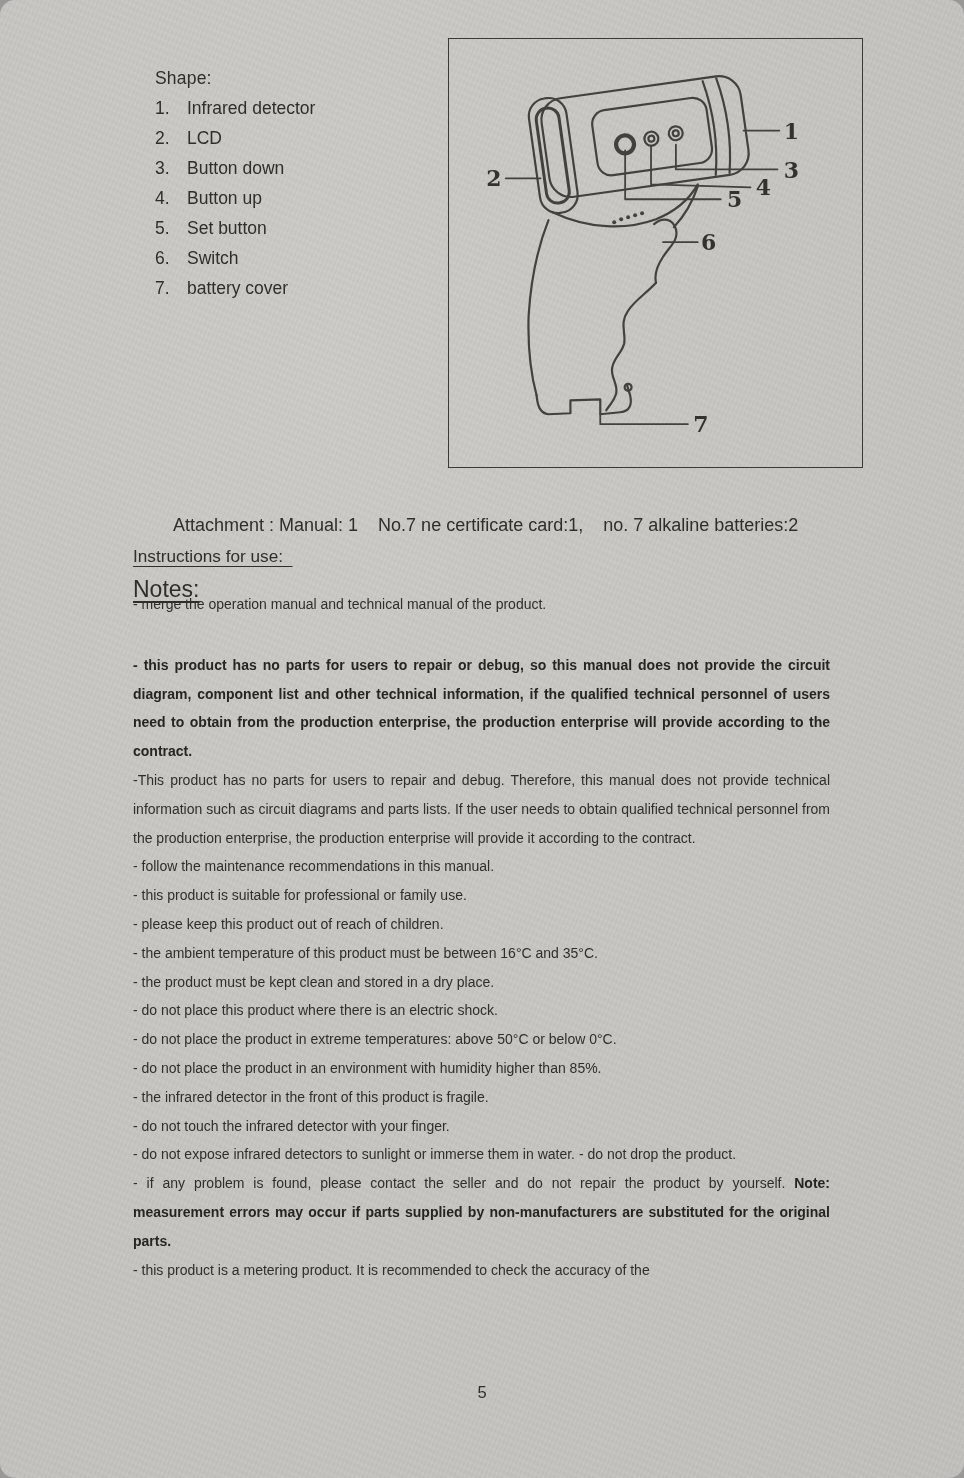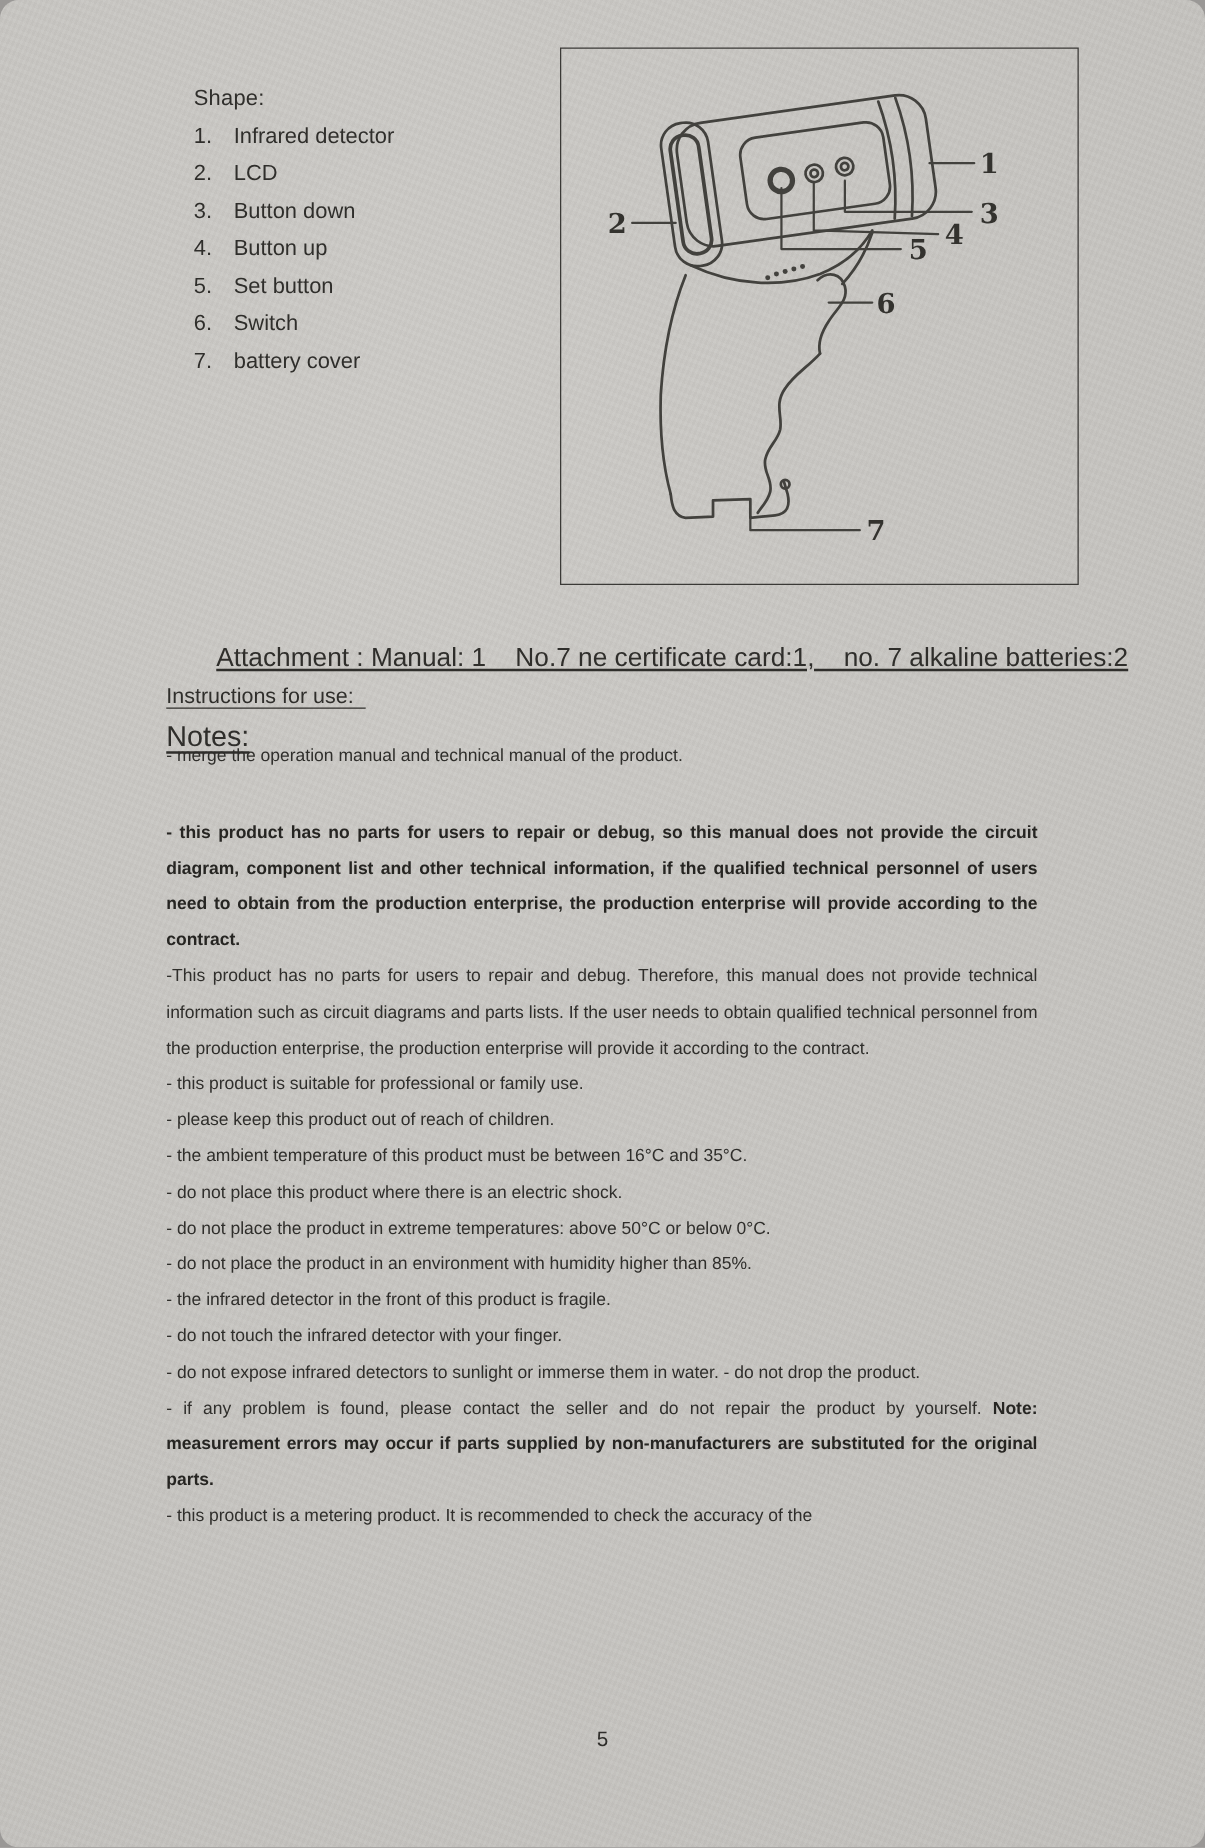--- a/index.html
+++ b/index.html
@@ -25,21 +25,21 @@
   .device-figure{
     position:absolute;left:448px;top:38px;width:415px;height:430px;
     margin:0;border:1.6px solid #3a3936;box-sizing:border-box;
   }
   .device-figure svg{display:block;width:100%;height:100%;}
   .callout-num{
     font-family:"DejaVu Serif","Liberation Serif",serif;
     font-size:22px;font-weight:bold;fill:#33322e;
   }
   
-  .attachment-line{position:absolute;left:173px;top:515px;font-size:21px;white-space:pre-wrap;text-decoration:underline;}
+  .attachment-line{position:absolute;left:173px;top:515px;font-size:18px;white-space:pre-wrap;}
   .instructions-heading{position:absolute;left:133px;top:546px;font-size:17.2px;}
   .notes-heading{position:absolute;left:133px;top:576px;font-size:23px;}
   .underlined{text-decoration:underline;text-underline-offset:3.5px;white-space:pre;}
   .notes-body{
     position:absolute;left:133px;top:590px;width:697px;
     font-size:14px;line-height:28.8px;
   }
   .note{margin:0;}
   .note.justify{text-align:justify;}
   .note.bold,.note-bold{font-weight:bold;color:#262522;margin-top:32px;}
@@ -138,23 +138,25 @@
 
   <div class="attachment-line">Attachment : Manual: 1    No.7 ne certificate card:1,    no. 7 alkaline batteries:2</div>
 
   <div class="instructions-heading"><span class="underlined">Instructions for use:  </span></div>
   <div class="notes-heading"><span class="underlined">Notes:</span></div>
 
   <div class="notes-body">
     <p class="note"><span>- merge the operation manual and technical manual of the product.</span></p>
     <p class="note bold justify"><span>- this product has no parts for users to repair or debug, so this manual does not provide the circuit diagram, component list and other technical information, if the qualified technical personnel of users need to obtain from the production enterprise, the production enterprise will provide according to the contract.</span></p>
     <p class="note justify"><span>-This product has no parts for users to repair and debug. Therefore, this manual does not provide technical information such as circuit diagrams and parts lists. If the user needs to obtain qualified technical personnel from the production enterprise, the production enterprise will provide it according to the contract.</span></p>
+    <p class="note"><span>- follow the maintenance recommendations in this manual.</span></p>
     <p class="note"><span>- this product is suitable for professional or family use.</span></p>
     <p class="note"><span>- please keep this product out of reach of children.</span></p>
     <p class="note"><span>- the ambient temperature of this product must be between 16°C and 35°C.</span></p>
+    <p class="note"><span>- the product must be kept clean and stored in a dry place.</span></p>
     <p class="note"><span>- do not place this product where there is an electric shock.</span></p>
     <p class="note"><span>- do not place the product in extreme temperatures: above 50°C or below 0°C.</span></p>
     <p class="note"><span>- do not place the product in an environment with humidity higher than 85%.</span></p>
     <p class="note"><span>- the infrared detector in the front of this product is fragile.</span></p>
     <p class="note"><span>- do not touch the infrared detector with your finger.</span></p>
     <p class="note justify"><span>- do not expose infrared detectors to sunlight or immerse them in water. - do not drop the product.</span></p>
     <p class="note justify"><span>- if any problem is found, please contact the seller and do not repair the product by yourself. </span><span class="note-bold">Note: measurement errors may occur if parts supplied by non-manufacturers are substituted for the original parts.</span></p>
     <p class="note"><span>- this product is a metering product. It is recommended to check the accuracy of the</span></p>
   </div>
 

